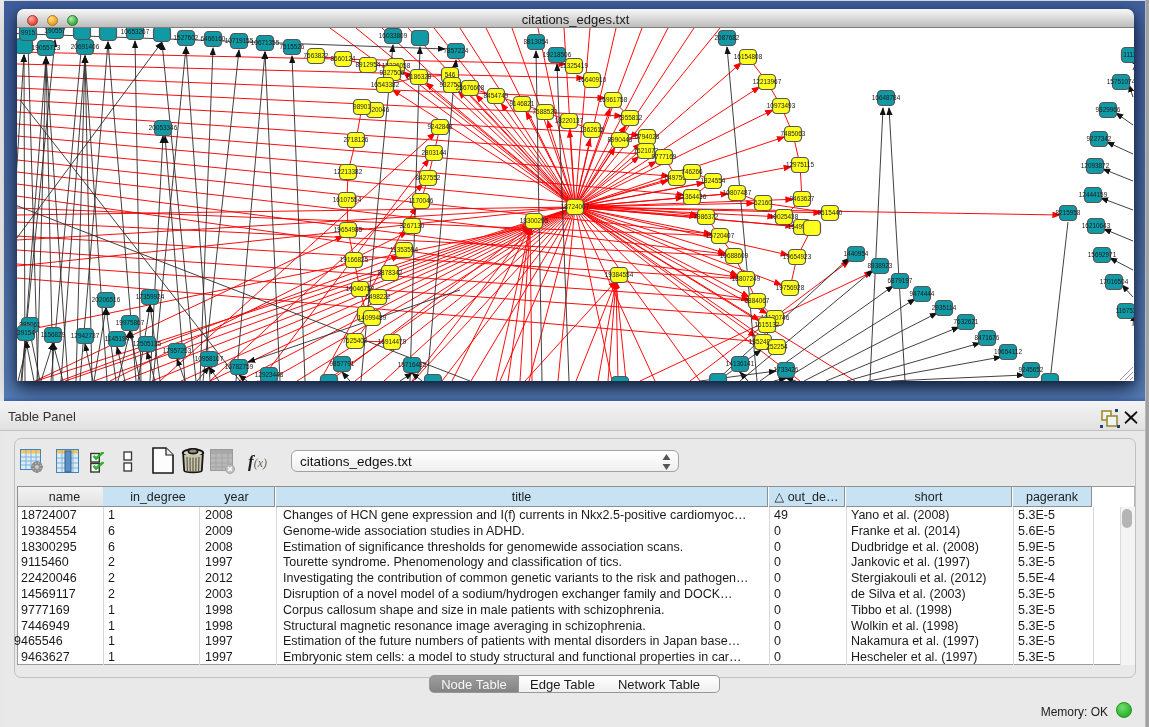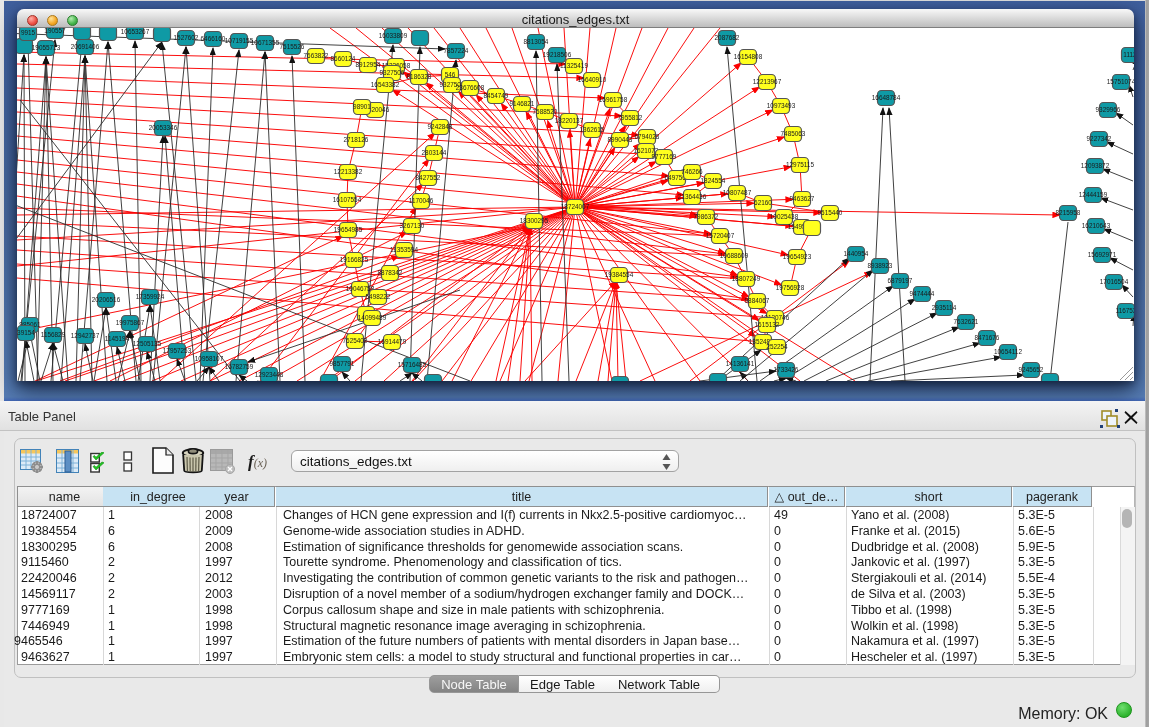--- a/index.html
+++ b/index.html
@@ -21,21 +21,21 @@
 .hc{position:absolute;top:486px;height:21px;font-size:12.5px;color:#222;text-align:center;line-height:21px;border-right:1px solid #8f8f8f;border-top:1px solid #8f8f8f;border-bottom:1px solid #8f8f8f}
 .hgray{background:linear-gradient(#f3f3f3,#e3e3e3);border-left:1px solid #8f8f8f}
 .hblue{background:#c7e3f3}
 .cell{position:absolute;height:15.8px;font-size:12.5px;color:#1a1a1a;line-height:15.8px;white-space:nowrap;overflow:hidden}
 #sbtrack{position:absolute;left:1120px;top:507px;width:15px;height:158px;background:#f4f4f4;border-left:1px solid #dadada}
 #sbthumb{position:absolute;left:1122px;top:509px;width:10px;height:19px;background:#b5b5b5;border-radius:5px}
 .tab{position:absolute;top:675px;height:18px;font-size:13px;line-height:18px;text-align:center;border:1px solid #979797}
 #tab1{left:429px;width:90px;background:linear-gradient(#9e9e9e,#838383);color:#f7f7f7;border-radius:5px 0 0 5px}
 #tab2{left:519px;width:88px;background:linear-gradient(#fff,#efefef);color:#1a1a1a;border-left:none}
 #tab3{left:599px;width:121px;background:linear-gradient(#fff,#efefef);color:#1a1a1a;border-left:none;border-radius:0 5px 5px 0}
-#mem{position:absolute;left:1000px;top:705px;width:108px;text-align:right;font-size:16px;color:#222}
+#mem{position:absolute;left:1000px;top:705px;width:108px;text-align:right;font-size:12px;color:#222}
 #memdot{position:absolute;left:1116px;top:702px;width:16px;height:16px;border-radius:50%;background:radial-gradient(circle at 38% 32%,#6fdf6f,#2db32d 70%);border:1px solid #1c941c}
 .ticn{position:absolute}
 </style></head><body>
 <div id="topline"></div>
 <div id="desktop"></div>
 <div id="leftstrip"></div>
 <div id="win">
   <div id="tbar">
       <div class="tl" id="tlr"></div>
       <div class="tl" id="tly"></div>
@@ -718,47 +718,47 @@
 <div class="cell" style="left:205px;top:508.0px;width:69px">2008</div>
 <div class="cell" style="left:283px;top:508.0px;width:484px">Changes of HCN gene expression and I(f) currents in Nkx2.5-positive cardiomyoc…</div>
 <div class="cell" style="left:774px;top:508.0px;width:70px">49</div>
 <div class="cell" style="left:851px;top:508.0px;width:160px">Yano et al. (2008)</div>
 <div class="cell" style="left:1018px;top:508.0px;width:73px">5.3E-5</div>
 <div class="cell" style="left:21px;top:523.8px;width:80px">19384554</div>
 <div class="cell" style="left:108px;top:523.8px;width:89px">6</div>
 <div class="cell" style="left:205px;top:523.8px;width:69px">2009</div>
 <div class="cell" style="left:283px;top:523.8px;width:484px">Genome-wide association studies in ADHD.</div>
 <div class="cell" style="left:774px;top:523.8px;width:70px">0</div>
-<div class="cell" style="left:851px;top:523.8px;width:160px">Franke et al. (2015)</div>
+<div class="cell" style="left:851px;top:523.8px;width:160px">Franke et al. (2014)</div>
 <div class="cell" style="left:1018px;top:523.8px;width:73px">5.6E-5</div>
 <div class="cell" style="left:21px;top:539.6px;width:80px">18300295</div>
 <div class="cell" style="left:108px;top:539.6px;width:89px">6</div>
 <div class="cell" style="left:205px;top:539.6px;width:69px">2008</div>
 <div class="cell" style="left:283px;top:539.6px;width:484px">Estimation of significance thresholds for genomewide association scans.</div>
 <div class="cell" style="left:774px;top:539.6px;width:70px">0</div>
 <div class="cell" style="left:851px;top:539.6px;width:160px">Dudbridge et al. (2008)</div>
 <div class="cell" style="left:1018px;top:539.6px;width:73px">5.9E-5</div>
 <div class="cell" style="left:21px;top:555.4px;width:80px">9115460</div>
 <div class="cell" style="left:108px;top:555.4px;width:89px">2</div>
 <div class="cell" style="left:205px;top:555.4px;width:69px">1997</div>
 <div class="cell" style="left:283px;top:555.4px;width:484px">Tourette syndrome. Phenomenology and classification of tics.</div>
 <div class="cell" style="left:774px;top:555.4px;width:70px">0</div>
 <div class="cell" style="left:851px;top:555.4px;width:160px">Jankovic et al. (1997)</div>
 <div class="cell" style="left:1018px;top:555.4px;width:73px">5.3E-5</div>
 <div class="cell" style="left:21px;top:571.2px;width:80px">22420046</div>
 <div class="cell" style="left:108px;top:571.2px;width:89px">2</div>
 <div class="cell" style="left:205px;top:571.2px;width:69px">2012</div>
 <div class="cell" style="left:283px;top:571.2px;width:484px">Investigating the contribution of common genetic variants to the risk and pathogen…</div>
 <div class="cell" style="left:774px;top:571.2px;width:70px">0</div>
-<div class="cell" style="left:851px;top:571.2px;width:160px">Stergiakouli et al. (2014)</div>
+<div class="cell" style="left:851px;top:571.2px;width:160px">Stergiakouli et al. (2012)</div>
 <div class="cell" style="left:1018px;top:571.2px;width:73px">5.5E-4</div>
 <div class="cell" style="left:21px;top:587.0px;width:80px">14569117</div>
 <div class="cell" style="left:108px;top:587.0px;width:89px">2</div>
 <div class="cell" style="left:205px;top:587.0px;width:69px">2003</div>
-<div class="cell" style="left:283px;top:587.0px;width:484px">Disruption of a novel member of a sodium/hydrogen exchanger family and DOCK…</div>
+<div class="cell" style="left:283px;top:587.0px;width:484px">Disruption of a novel model of a sodium/hydrogen exchanger family and DOCK…</div>
 <div class="cell" style="left:774px;top:587.0px;width:70px">0</div>
 <div class="cell" style="left:851px;top:587.0px;width:160px">de Silva et al. (2003)</div>
 <div class="cell" style="left:1018px;top:587.0px;width:73px">5.3E-5</div>
 <div class="cell" style="left:21px;top:602.8px;width:80px">9777169</div>
 <div class="cell" style="left:108px;top:602.8px;width:89px">1</div>
 <div class="cell" style="left:205px;top:602.8px;width:69px">1998</div>
 <div class="cell" style="left:283px;top:602.8px;width:484px">Corpus callosum shape and size in male patients with schizophrenia.</div>
 <div class="cell" style="left:774px;top:602.8px;width:70px">0</div>
 <div class="cell" style="left:851px;top:602.8px;width:160px">Tibbo et al. (1998)</div>
 <div class="cell" style="left:1018px;top:602.8px;width:73px">5.3E-5</div>

